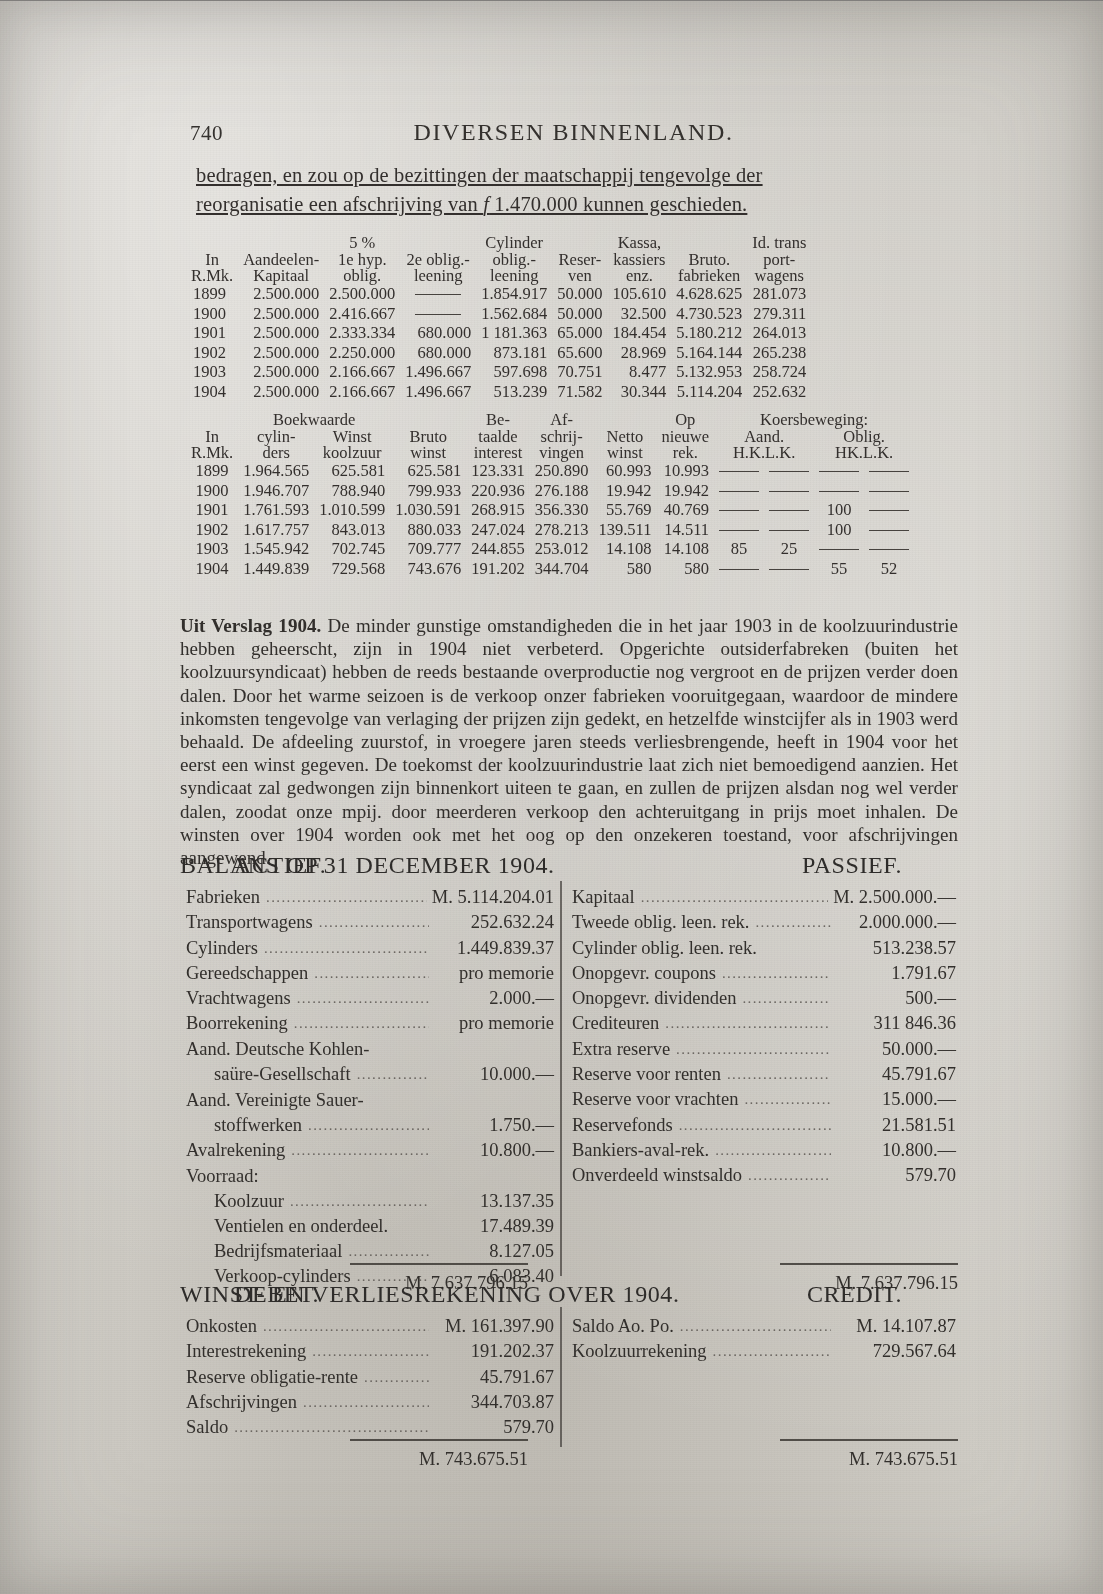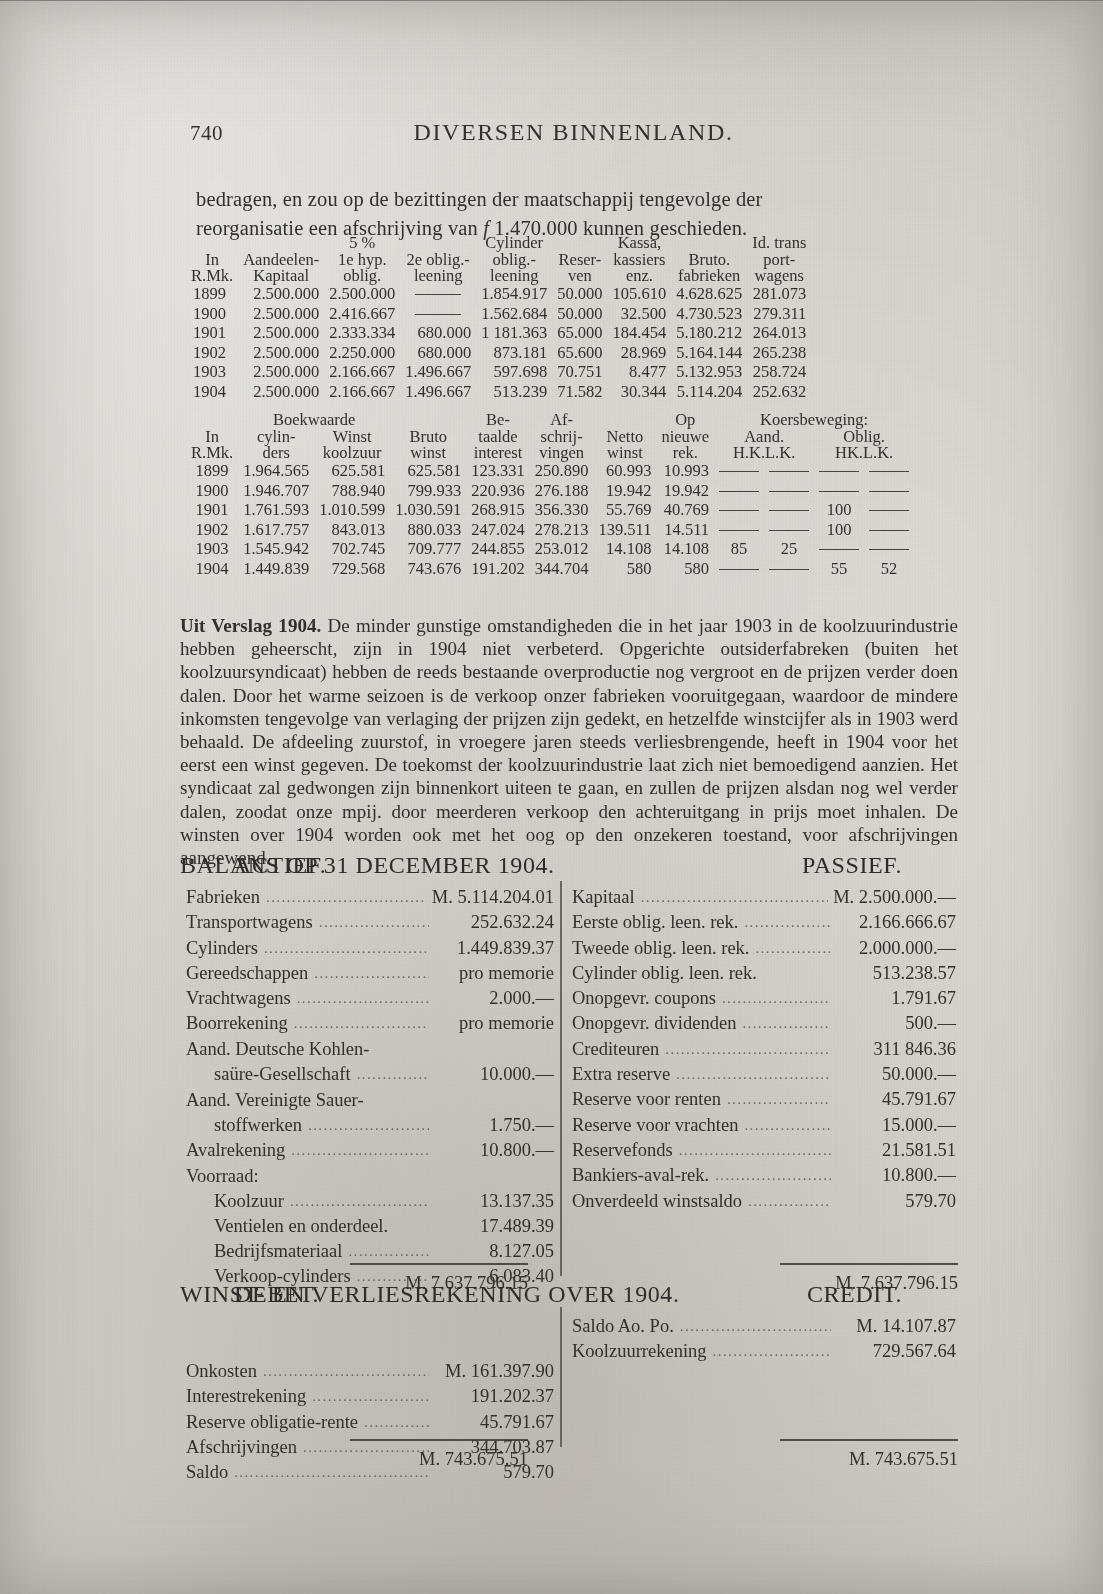--- a/index.html
+++ b/index.html
@@ -70,27 +70,28 @@
     font-size: 24px;
     letter-spacing: 1.6px;
     color: #34312e;
     padding-left: 20px;
     box-sizing: border-box;
   }
 
   
   .intro {
     position: absolute;
-    top: 184px;
+    top: 160px;
     left: 196px;
     width: 740px;
     font-size: 20.5px;
     line-height: 29px;
     letter-spacing: .15px;
     color: #332f2d;
+    text-decoration: underline;
   }
   .intro .it { font-style: italic; }
 
   
   .tbl {
     position: absolute;
     border-collapse: collapse;
     font-size: 16px;
     line-height: 1.0;
     color: #332f2d;
@@ -180,21 +181,21 @@
   .acct .val {
     flex: 0 0 auto;
     text-align: right;
     min-width: 120px;
   }
   .acct .row.nolead .lead::before { content: ""; }
   .acct .indent { padding-left: 28px; }
 
   #actief { top: 884px; left: 186px; width: 368px; }
   #passief { top: 884px; left: 572px; width: 384px; }
-  #debet { top: 1358px; left: 186px; width: 368px; }
+  #debet { top: 1313px; left: 186px; width: 368px; }
   #credit { top: 1313px; left: 572px; width: 384px; }
 
   
   .vrule {
     position: absolute;
     width: 2px;
     background: #4a4641;
     opacity: .75;
   }
   #vrule-balans { left: 560px; top: 880px; height: 395px; }
@@ -566,25 +567,20 @@
           <span class="val">6.083.40</span>
         </div>
       </div>
     <div class="acct" id="passief">
         <div class="row">
           <span class="nm">Kapitaal</span>
           <span class="lead"></span>
           <span class="val">M. 2.500.000.—</span>
         </div>
         <div class="row">
-          <span class="nm">Eerste oblig. leen. rek.</span>
-          <span class="lead"></span>
-          <span class="val">2.166.666.67</span>
-        </div>
-        <div class="row">
           <span class="nm">Tweede oblig. leen. rek.</span>
           <span class="lead"></span>
           <span class="val">2.000.000.—</span>
         </div>
         <div class="row nolead">
           <span class="nm">Cylinder oblig. leen. rek.</span>
           <span class="lead"></span>
           <span class="val">513.238.57</span>
         </div>
         <div class="row">

